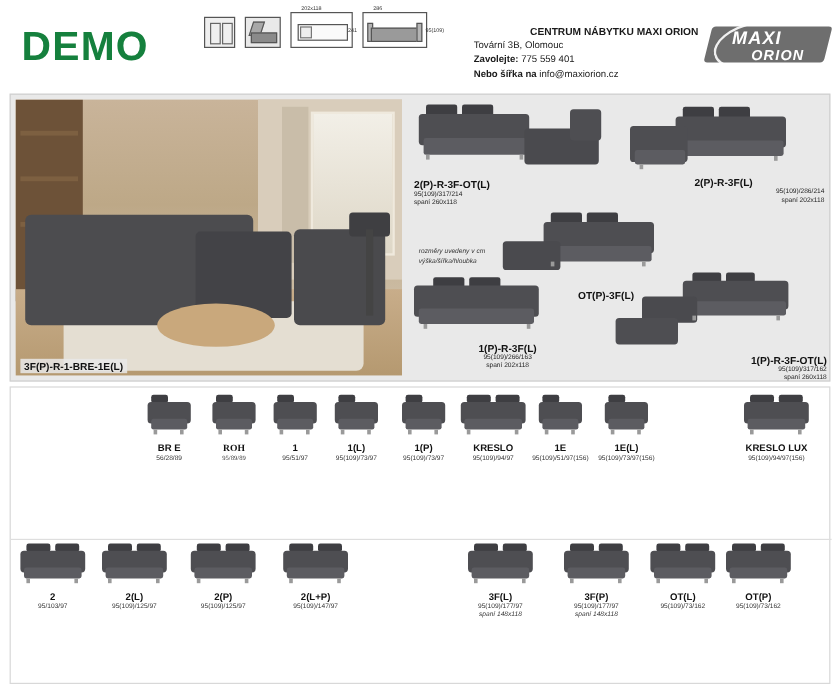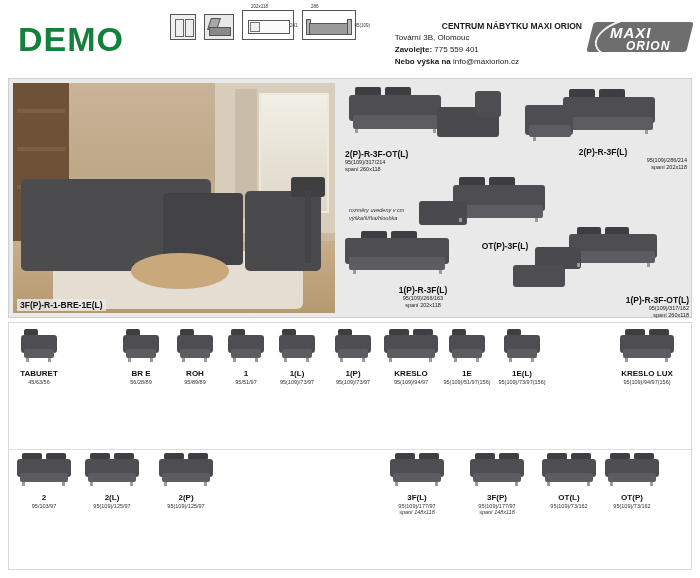--- a/index.html
+++ b/index.html
@@ -212,21 +212,21 @@
     </div>
 
     <div class="company">
       <div class="cname">CENTRUM NÁBYTKU MAXI ORION</div>
       <div>Tovární 3B, Olomouc</div>
       <div>
         <span class="cbold">Zavolejte:</span>
         <span>775 559 401</span>
       </div>
       <div>
-        <span class="cbold">Nebo výška na</span>
+        <span class="cbold">Nebo šířka na</span>
         <span>info@maxiorion.cz</span>
       </div>
     </div>
 
     <div class="logo">
       <div class="bar"></div>
       <div class="swoosh"></div>
       <div class="txt1">MAXI</div>
       <div class="txt2">ORION</div>
     </div>
@@ -329,43 +329,32 @@
         <div class="ss-leg" style="left:140px;top:42px;"></div>
       </div>
       <div class="vlabel" style="text-align:right;">1(P)-R-3F-OT(L)</div>
       <div class="vdim" style="text-align:right;">95(109)/317/162</div>
       <div class="vdim" style="text-align:right;">spaní  260x118</div>
     </div>
   </div>
 
   <div class="bottom-panel">
     <div class="row row1" id="row1">
-        <div class="cell" style="left: 4px; width: 52px;">
-          <div class="thumb" style="width: 40px; height: 40px; position: relative;">
-            <div class="ss-head" style="left:5px;top:2px;width:14px;height:7px;"></div>
-            <div class="ss-body" style="left:2px;top:8px;width:36px;height:18px;"></div>
-            <div class="ss-seat" style="left:5px;top:22px;width:30px;height:9px;"></div>
-            <div class="ss-leg" style="left:7px;top:31px;"></div>
-            <div class="ss-leg" style="left:29px;top:31px;"></div>
-          </div>
-          <div class="cap">TABURET</div>
-          <div class="subcap">45/63/56</div>
-        </div>
         <div class="cell" style="left: 106px; width: 52px;">
           <div class="thumb" style="width: 40px; height: 40px; position: relative;">
             <div class="ss-head" style="left:5px;top:2px;width:14px;height:7px;"></div>
             <div class="ss-body" style="left:2px;top:8px;width:36px;height:18px;"></div>
             <div class="ss-seat" style="left:5px;top:22px;width:30px;height:9px;"></div>
             <div class="ss-leg" style="left:7px;top:31px;"></div>
             <div class="ss-leg" style="left:29px;top:31px;"></div>
           </div>
           <div class="cap">BR E</div>
           <div class="subcap">56/28/89</div>
         </div>
-        <div class="cell" style="left: 158px; width: 56px;">
+        <div class="cell" style="left: 158px; width: 56px; font-family: Liberation Serif, serif;">
           <div class="thumb" style="width: 40px; height: 40px; position: relative;">
             <div class="ss-head" style="left:5px;top:2px;width:14px;height:7px;"></div>
             <div class="ss-body" style="left:2px;top:8px;width:36px;height:18px;"></div>
             <div class="ss-seat" style="left:5px;top:22px;width:30px;height:9px;"></div>
             <div class="ss-leg" style="left:7px;top:31px;"></div>
             <div class="ss-leg" style="left:29px;top:31px;"></div>
           </div>
           <div class="cap">ROH</div>
           <div class="subcap">95/89/89</div>
         </div>
@@ -480,20 +469,32 @@
             <div class="ss-head" style="left:7px;top:2px;width:20px;height:7px;"></div>
             <div class="ss-head" style="left:31px;top:2px;width:20px;height:7px;"></div>
             <div class="ss-body" style="left:2px;top:8px;width:54px;height:18px;"></div>
             <div class="ss-seat" style="left:5px;top:22px;width:48px;height:9px;"></div>
             <div class="ss-leg" style="left:7px;top:31px;"></div>
             <div class="ss-leg" style="left:47px;top:31px;"></div>
           </div>
           <div class="cap">2(P)</div>
           <div class="subcap">95(109)/125/97</div>
         </div>
+        <div class="cell" style="left: 214px; width: 80px;">
+          <div class="thumb" style="width: 58px; height: 40px; position: relative;">
+            <div class="ss-head" style="left:7px;top:2px;width:20px;height:7px;"></div>
+            <div class="ss-head" style="left:31px;top:2px;width:20px;height:7px;"></div>
+            <div class="ss-body" style="left:2px;top:8px;width:54px;height:18px;"></div>
+            <div class="ss-seat" style="left:5px;top:22px;width:48px;height:9px;"></div>
+            <div class="ss-leg" style="left:7px;top:31px;"></div>
+            <div class="ss-leg" style="left:47px;top:31px;"></div>
+          </div>
+          <div class="cap">2(L+P)</div>
+          <div class="subcap">95(109)/147/97</div>
+        </div>
         <div class="cell" style="left: 368px; width: 80px;">
           <div class="thumb" style="width: 58px; height: 40px; position: relative;">
             <div class="ss-head" style="left:7px;top:2px;width:20px;height:7px;"></div>
             <div class="ss-head" style="left:31px;top:2px;width:20px;height:7px;"></div>
             <div class="ss-body" style="left:2px;top:8px;width:54px;height:18px;"></div>
             <div class="ss-seat" style="left:5px;top:22px;width:48px;height:9px;"></div>
             <div class="ss-leg" style="left:7px;top:31px;"></div>
             <div class="ss-leg" style="left:47px;top:31px;"></div>
           </div>
           <div class="cap">3F(L)</div>

